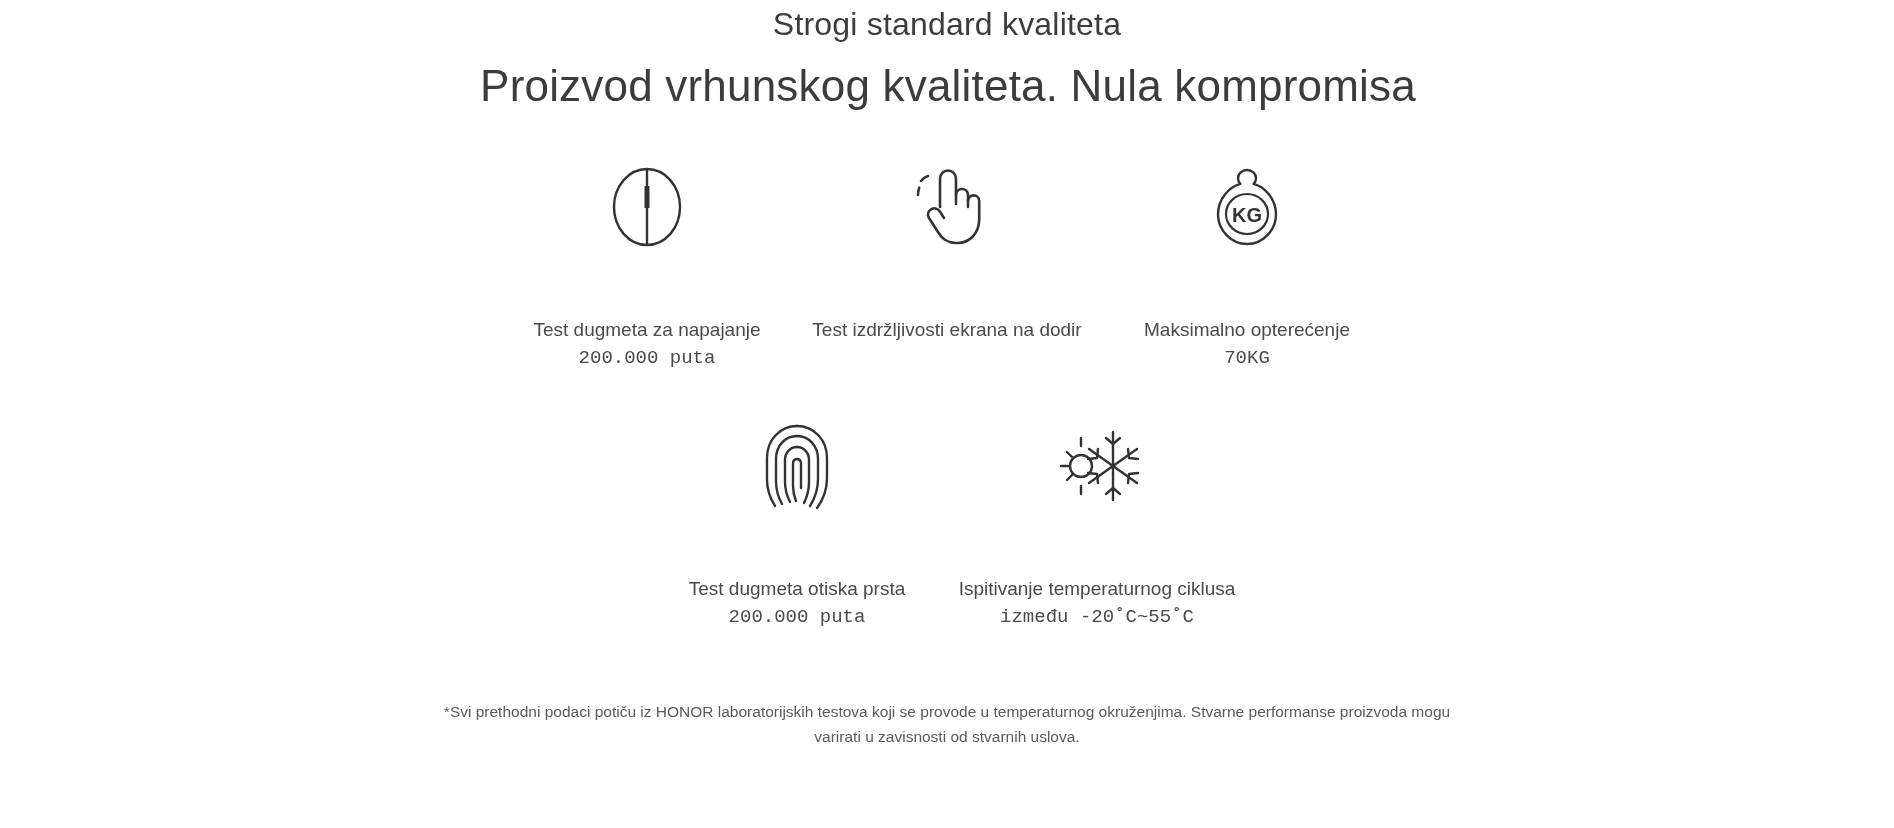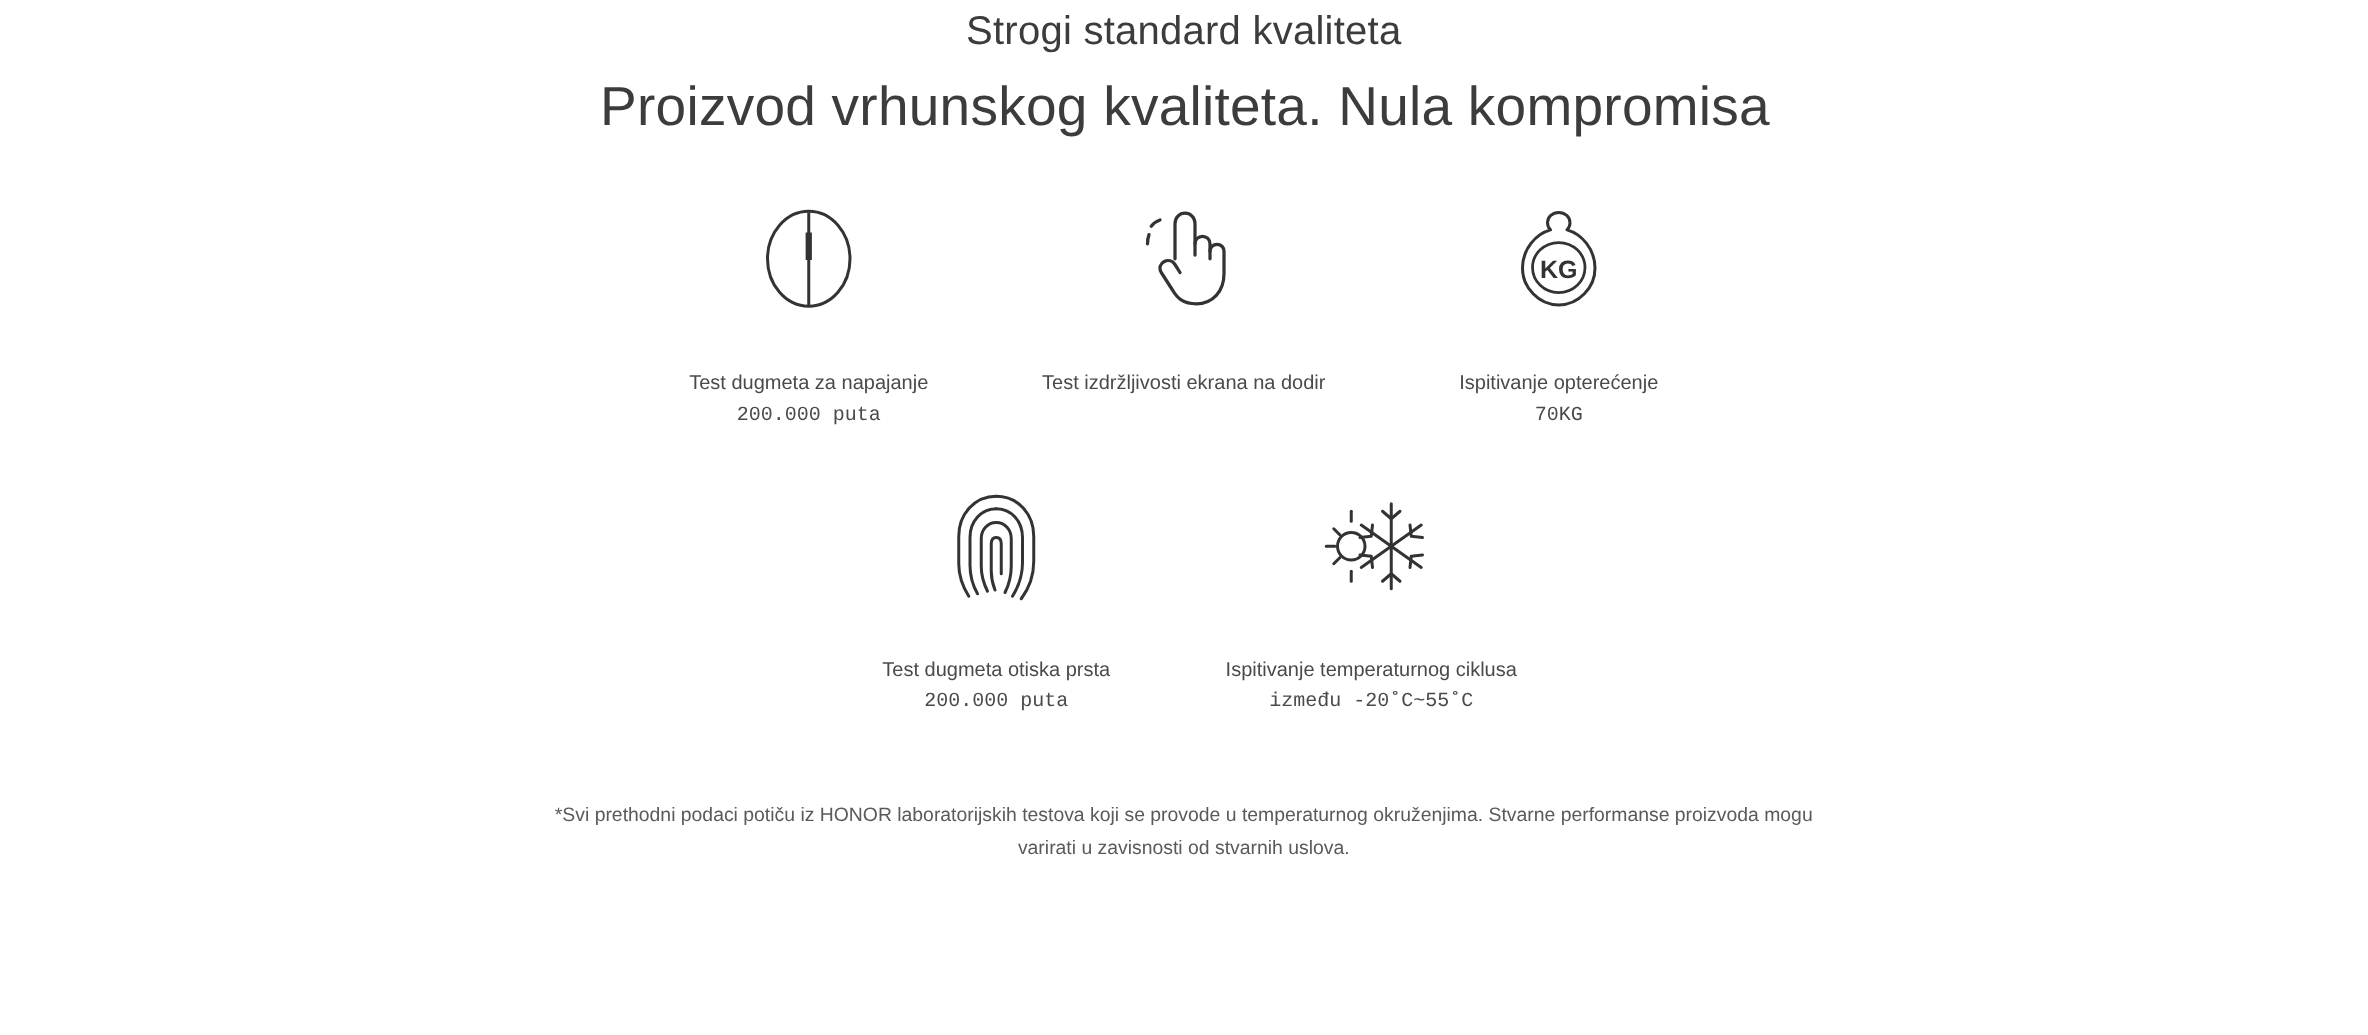--- a/index.html
+++ b/index.html
@@ -49,35 +49,36 @@
   }
   .feature-row.row-2 {
     margin-top: 44px;
     padding-left: 0px;
   }
   .feature {
     width: 300px;
     display: flex;
     flex-direction: column;
     align-items: center;
+    gap: 20px;
   }
   .feature-icon {
     height: 96px;
     width: 100px;
     display: flex;
     align-items: center;
     justify-content: center;
     margin-bottom: 40px;
   }
   .feature-icon svg {
     display: block;
   }
   .feature-text {
     text-align: center;
-    font-size: 16px;
+    font-size: 19px;
     line-height: 1.55;
     color: #4a4a4a;
   }
   .feature-text .line2 {
     display: block;
     font-family: Liberation Mono, monospace;
   }
   .footnote {
     margin: 66px auto 0 auto;
     width: 1020px;
@@ -132,21 +133,21 @@
 
       <div class="feature">
         <div class="feature-icon">
           <svg width="84" height="82" viewBox="0 0 84 82" fill="none" xmlns="http://www.w3.org/2000/svg">
             <path d="M42 4c-5 0-9 3.6-9 8.2 0 2.2.9 4.2 2.4 5.7C24 21 13 33 13 48.5 13 64 26 78 42 78s29-14 29-29.5C71 33 60 21 48.6 17.9c1.5-1.5 2.4-3.5 2.4-5.7C51 7.6 47 4 42 4z" stroke="#333333" stroke-width="2.4" stroke-linejoin="round"></path>
             <ellipse cx="42" cy="48" rx="21" ry="20" stroke="#333333" stroke-width="2.2"></ellipse>
             <text x="42" y="56" text-anchor="middle" font-family="Liberation Sans, sans-serif" font-size="20" font-weight="bold" fill="#333333">KG</text>
           </svg>
         </div>
         <div class="feature-text">
-          <span>Ispitivanje opterećenje</span>
+          <span>Maksimalno opterećenje</span>
           <span class="line2">70KG</span>
         </div>
       </div>
 
     </div>
 
     <div class="feature-row row-2">
 
       <div class="feature">
         <div class="feature-icon">

